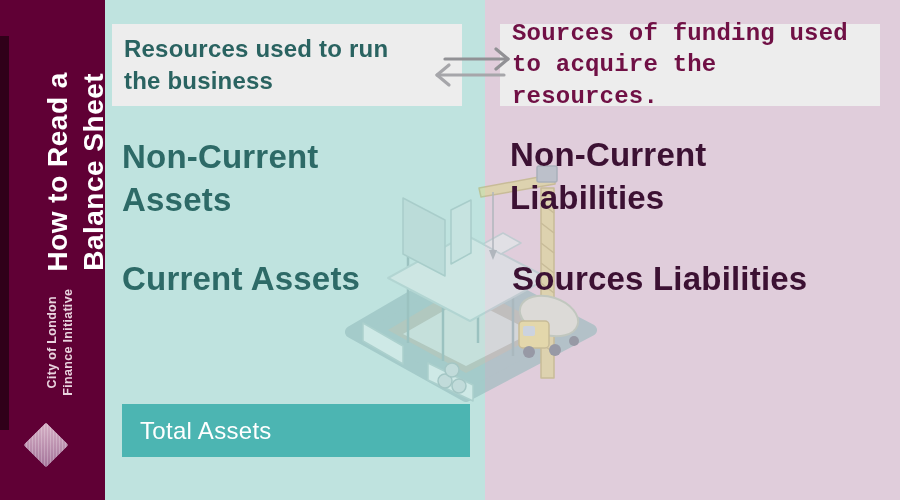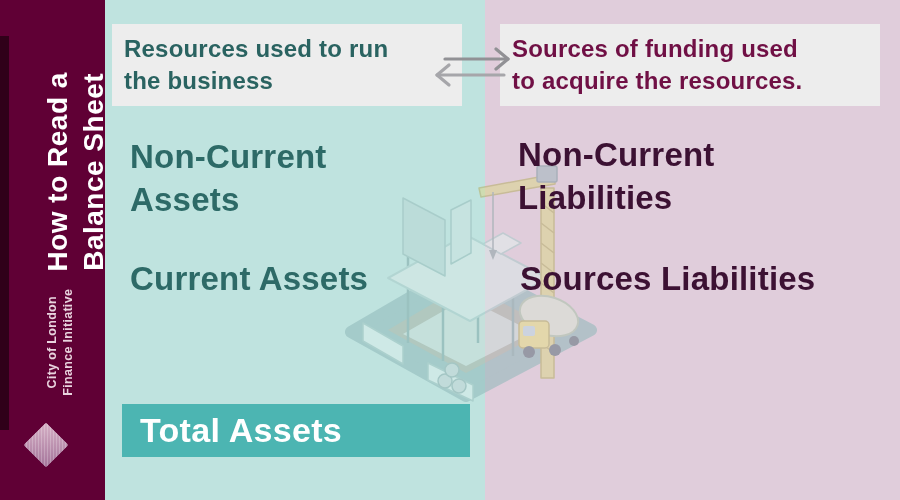--- a/index.html
+++ b/index.html
@@ -35,36 +35,36 @@
   .panel.assets{left:105px;width:380px;background:#bfe3df;}
   .panel.liabilities{left:485px;width:415px;background:#e0cddb;}
   .header-box{
     position:absolute;top:24px;height:82px;background:#ededed;
     display:flex;align-items:center;box-sizing:border-box;padding:6px 12px;
   }
   .assets .header-box{left:7px;width:350px;}
   .liabilities .header-box{left:15px;width:380px;}
   .header-text{font-size:24px;line-height:1.32;font-weight:600;letter-spacing:.2px;white-space:pre-line;}
   .assets .header-text{color:#2a6361;}
-  .liabilities .header-text{color:#701045;}
+  .liabilities .header-text{color:#701045;font-family:Liberation Mono, monospace;}
   .item{
     position:absolute;font-size:33px;line-height:1.3;font-weight:600;
-    letter-spacing:.2px;white-space:pre-line;z-index:2;margin-left:8px;
+    letter-spacing:.2px;white-space:pre-line;z-index:2;
   }
   .assets .item{color:#2d6a67;}
   .liabilities .item{color:#3c1133;}
   .assets .item-0{left:17px;top:136px;}
   .assets .item-1{left:17px;top:258px;}
   .liabilities .item-0{left:25px;top:134px;}
   .liabilities .item-1{left:27px;top:258px;}
   .liabilities .item-2{left:25px;top:336px;}
   .banner{
     position:absolute;top:404px;height:53px;display:flex;align-items:center;
     box-sizing:border-box;padding:0 18px;z-index:3;
-    color:#ffffff;font-size:34px;font-weight:700;letter-spacing:.3px;
+    color:#ffffff;font-size:24px;font-weight:400;letter-spacing:.3px;
   }
   .assets .banner{left:17px;width:348px;background:#4cb5b2;}
   .liabilities .banner{left:17px;width:391px;background:#5d0d36;}
   .illus{position:absolute;z-index:1;}
   .illus.construction{left:228px;top:158px;opacity:.55;}
   .exchange{position:absolute;left:428px;top:44px;width:88px;height:46px;z-index:4;}
 </style>
 </head>
 <body>
 

